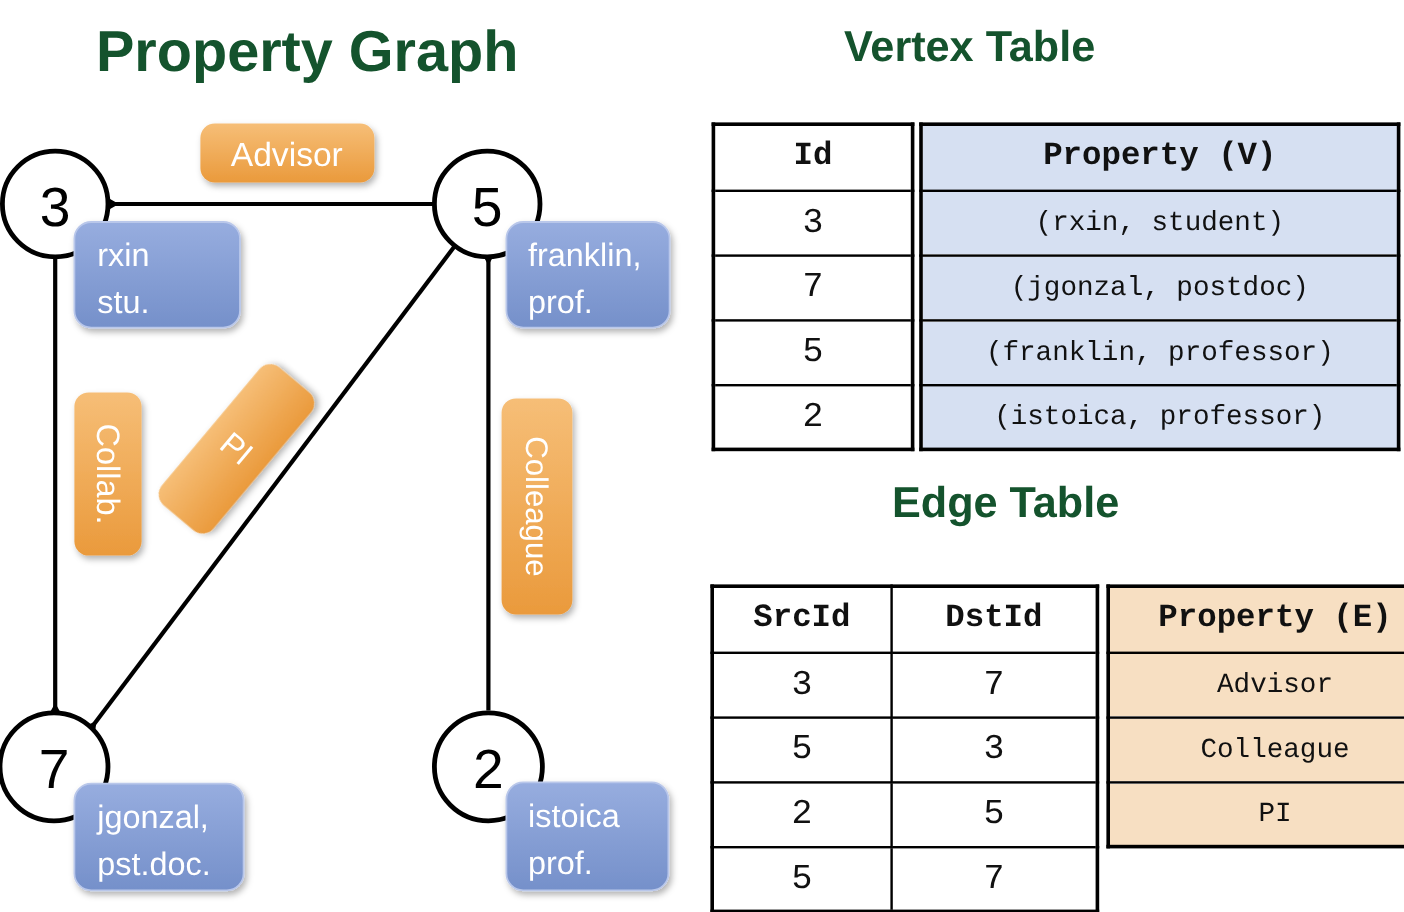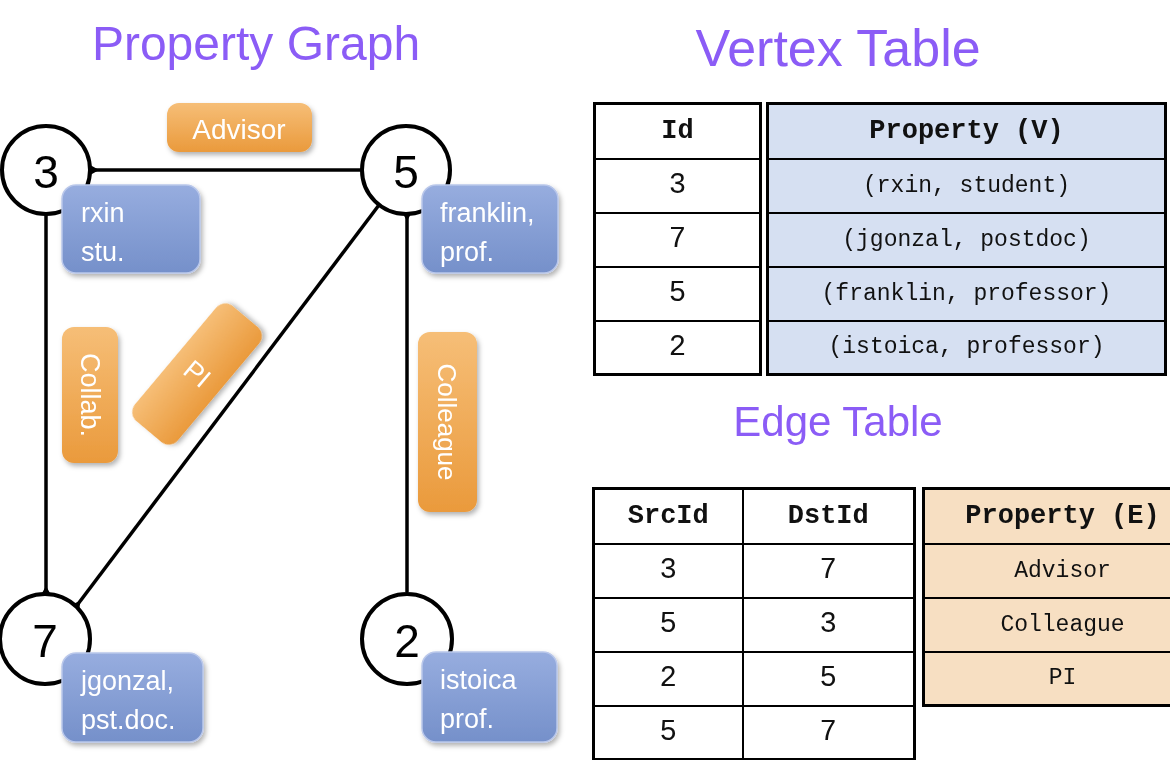--- a/index.html
+++ b/index.html
@@ -1,26 +1,26 @@
 <!DOCTYPE html>
 <html><head>
 <meta charset="utf-8">
 <style>
   html,body{margin:0;padding:0;background:#ffffff;}
   #canvas{
     position:relative;width:1170px;height:760px;background:#ffffff;
     font-family:"Liberation Sans",sans-serif;overflow:hidden;color:#111;
   }
   .title{
-    position:absolute;text-align:center;font-weight:400;color:#8b5cf6;
+    position:absolute;text-align:center;font-weight:700;color:#14532d;
     letter-spacing:0px;white-space:nowrap;
   }
   #graph-title{left:0;width:512px;top:16px;font-size:48px;}
-  #vertex-title{left:593px;width:490px;top:18px;font-size:52px;}
-  #edge-title{left:593px;width:490px;top:398px;font-size:42px;}
+  #vertex-title{left:563px;width:490px;top:18px;font-size:36px;}
+  #edge-title{left:593px;width:490px;top:398px;font-size:36px;}
   table{position:absolute;border-collapse:collapse;table-layout:fixed;background:#fff;}
   table{border:3px solid #000;}
   th,td{border:2px solid #000;text-align:center;vertical-align:middle;padding:0;overflow:hidden;font-family:Liberation Mono, monospace;}
   th{font-size:27px;font-weight:bold;}
   td{font-size:29px;font-weight:400;}
   td.prop{font-size:23px;}
   tr.hrow{height:55px;}
   tr.drow{height:54px;}
   .fillv th,.fillv td{background:#D6E0F2;}
   .fille th,.fille td{background:#F7DFC2;}

